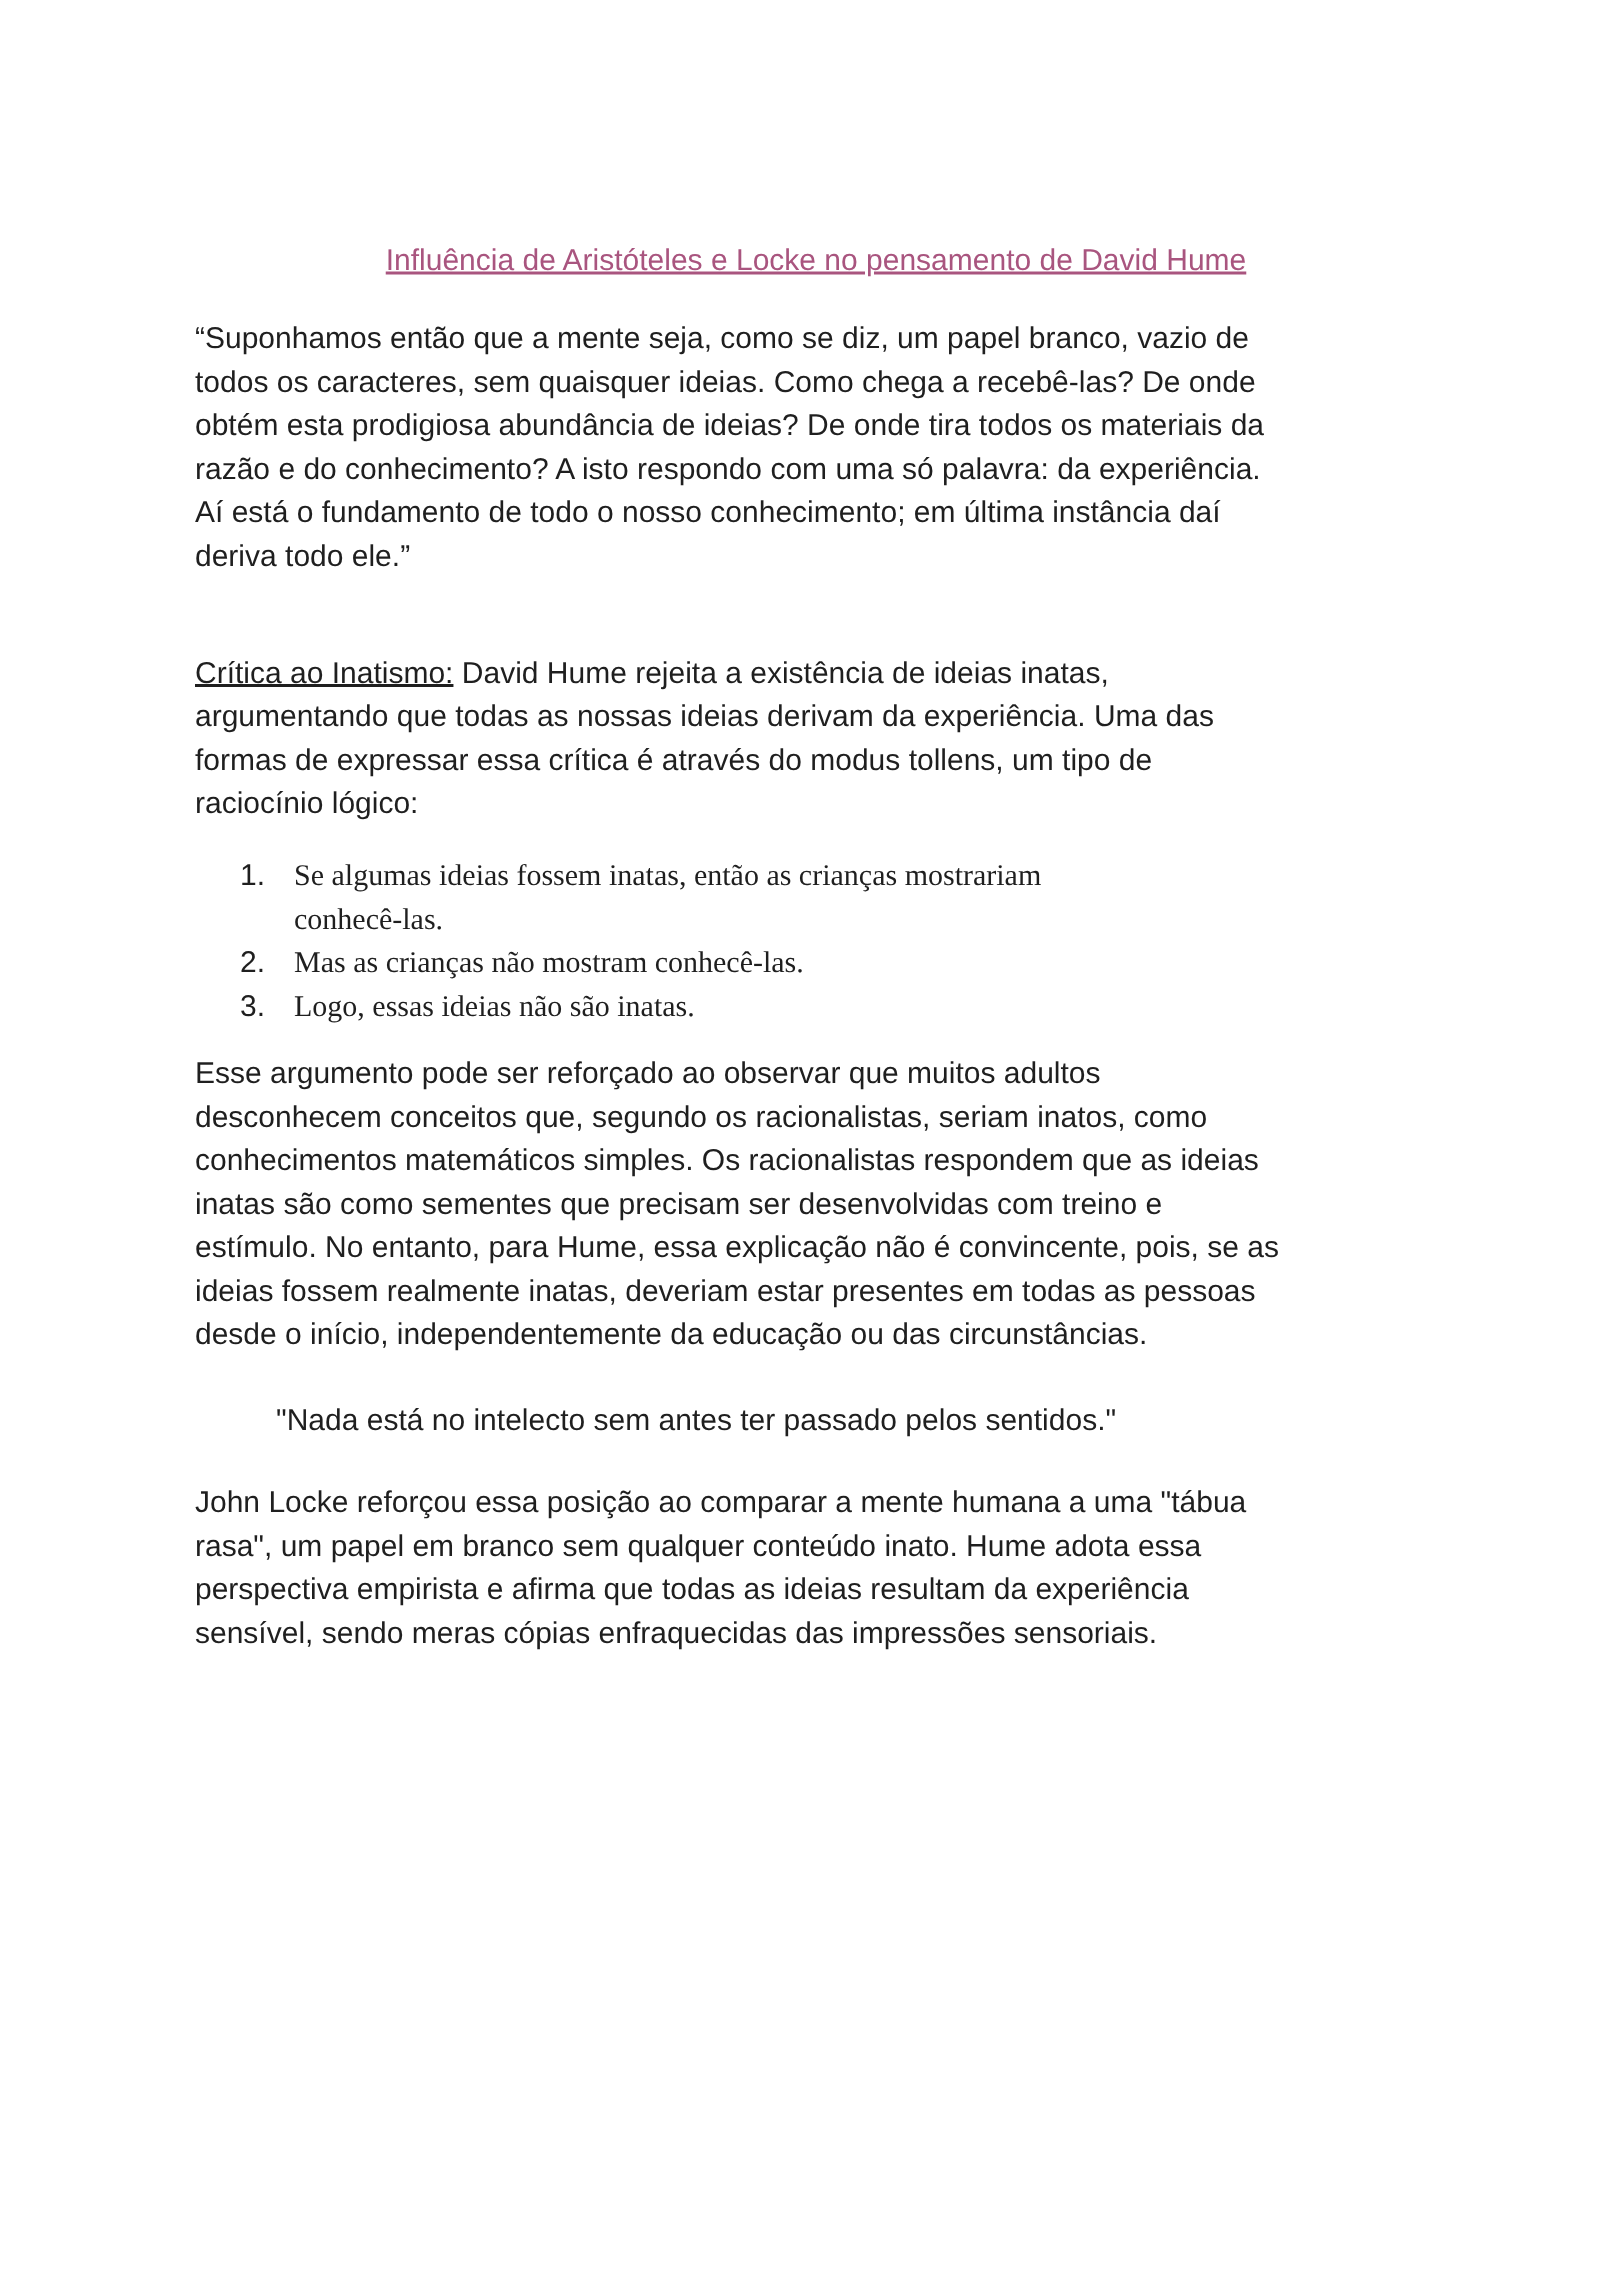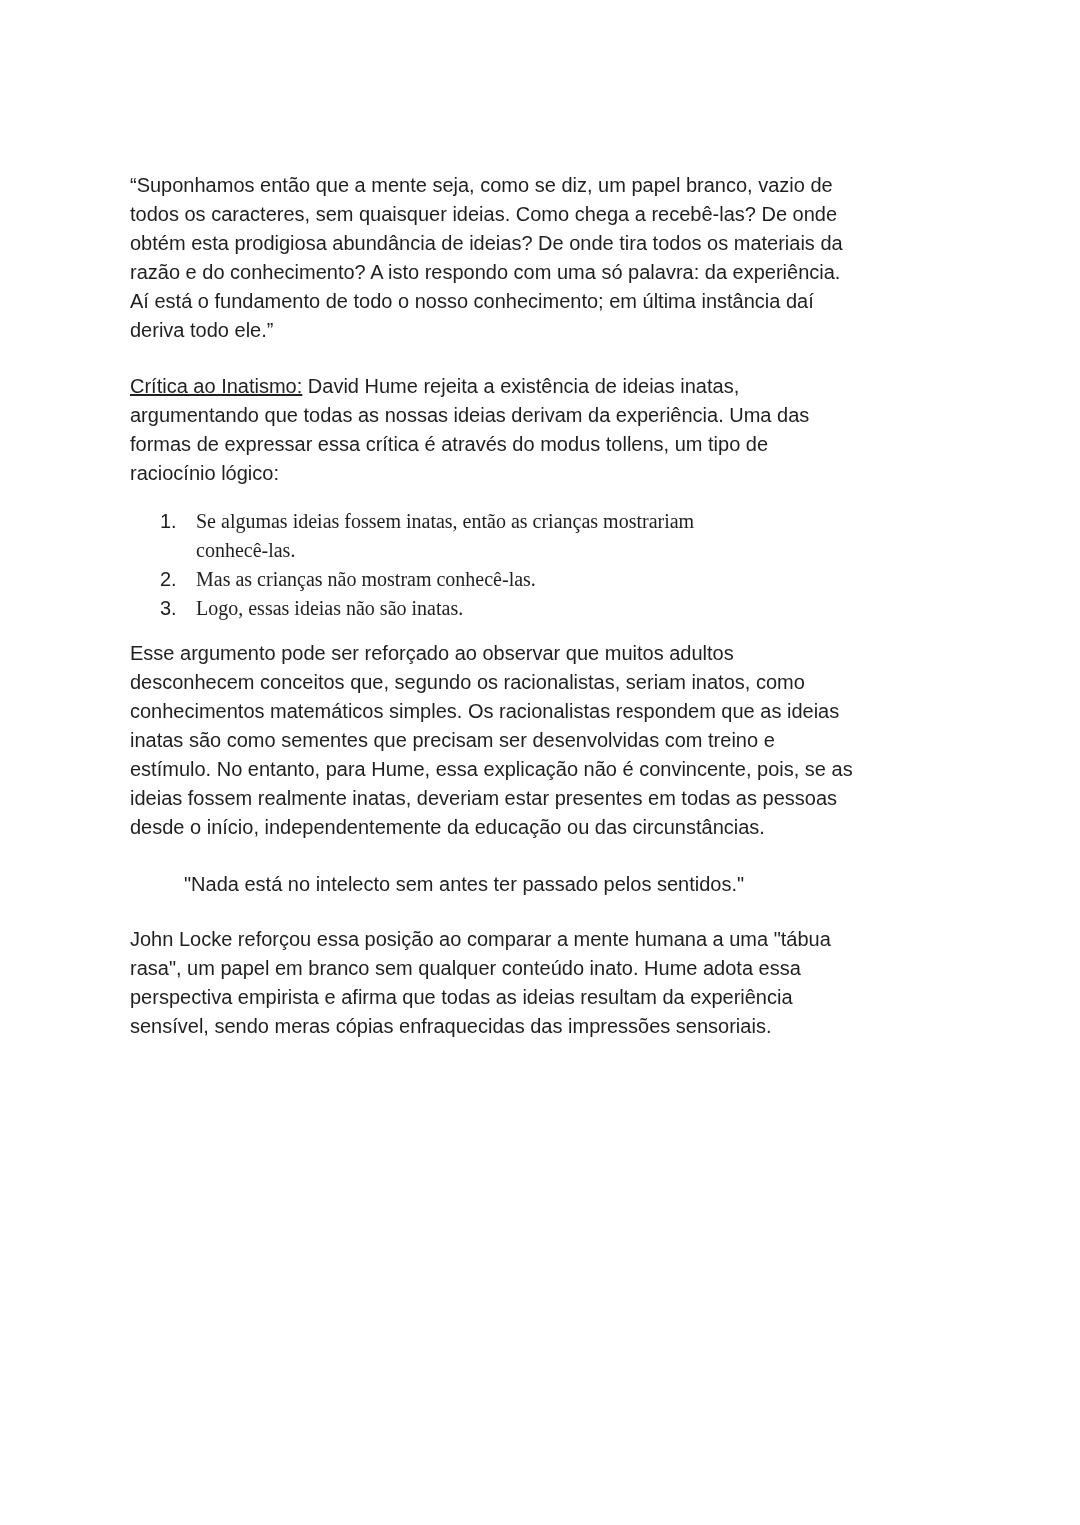--- a/index.html
+++ b/index.html
@@ -30,40 +30,41 @@
     white-space: pre-line;
   }
   .doc-title {
     text-align: center;
     color: #a9557f;
     text-decoration: underline;
     text-decoration-color: #a9557f;
     white-space: normal;
     margin: 0;
   }
-  .quote-para     { margin-top: 11px; }
+  .quote-para     { margin-top: 23px; }
   .separator      { margin-top: 11px; white-space: nowrap; letter-spacing: 0; }
   .separator .qm  { padding: 0 1px; }
-  .section-critica{ margin-top: 27px; }
+  .section-critica{ margin-top: 49px; }
   .lead-underline { text-decoration: underline; }
   .syllogism      { margin-top: 19px; }
   .li-row  { display: flex; align-items: flex-start; }
   .li-num  { width: 36px; margin-left: 30px; flex: 0 0 auto; }
   .li-text { flex: 1 1 auto; white-space: pre-line; font-family: Liberation Serif, serif; }
   .para-reinforce { margin-top: 16px; }
   .section-influencia { margin-top: 34px; }
   .maxim   { margin-top: 28px; padding-left: 54px; }
   .para-conclusion { margin-top: 26px; }
 </style>
 </head>
 <body>
 
 <div class="page">
   <div class="content">
 
+    <p class="doc-title">Influência de Aristóteles e Locke no pensamento de David Hume</p>
 
 
     <p class="para quote-para">“Suponhamos então que a mente seja, como se diz, um papel branco, vazio de
 todos os caracteres, sem quaisquer ideias. Como chega a recebê-las? De onde
 obtém esta prodigiosa abundância de ideias? De onde tira todos os materiais da
 razão e do conhecimento? A isto respondo com uma só palavra: da experiência.
 Aí está o fundamento de todo o nosso conhecimento; em última instância daí
 deriva todo ele.”</p>
 
 

